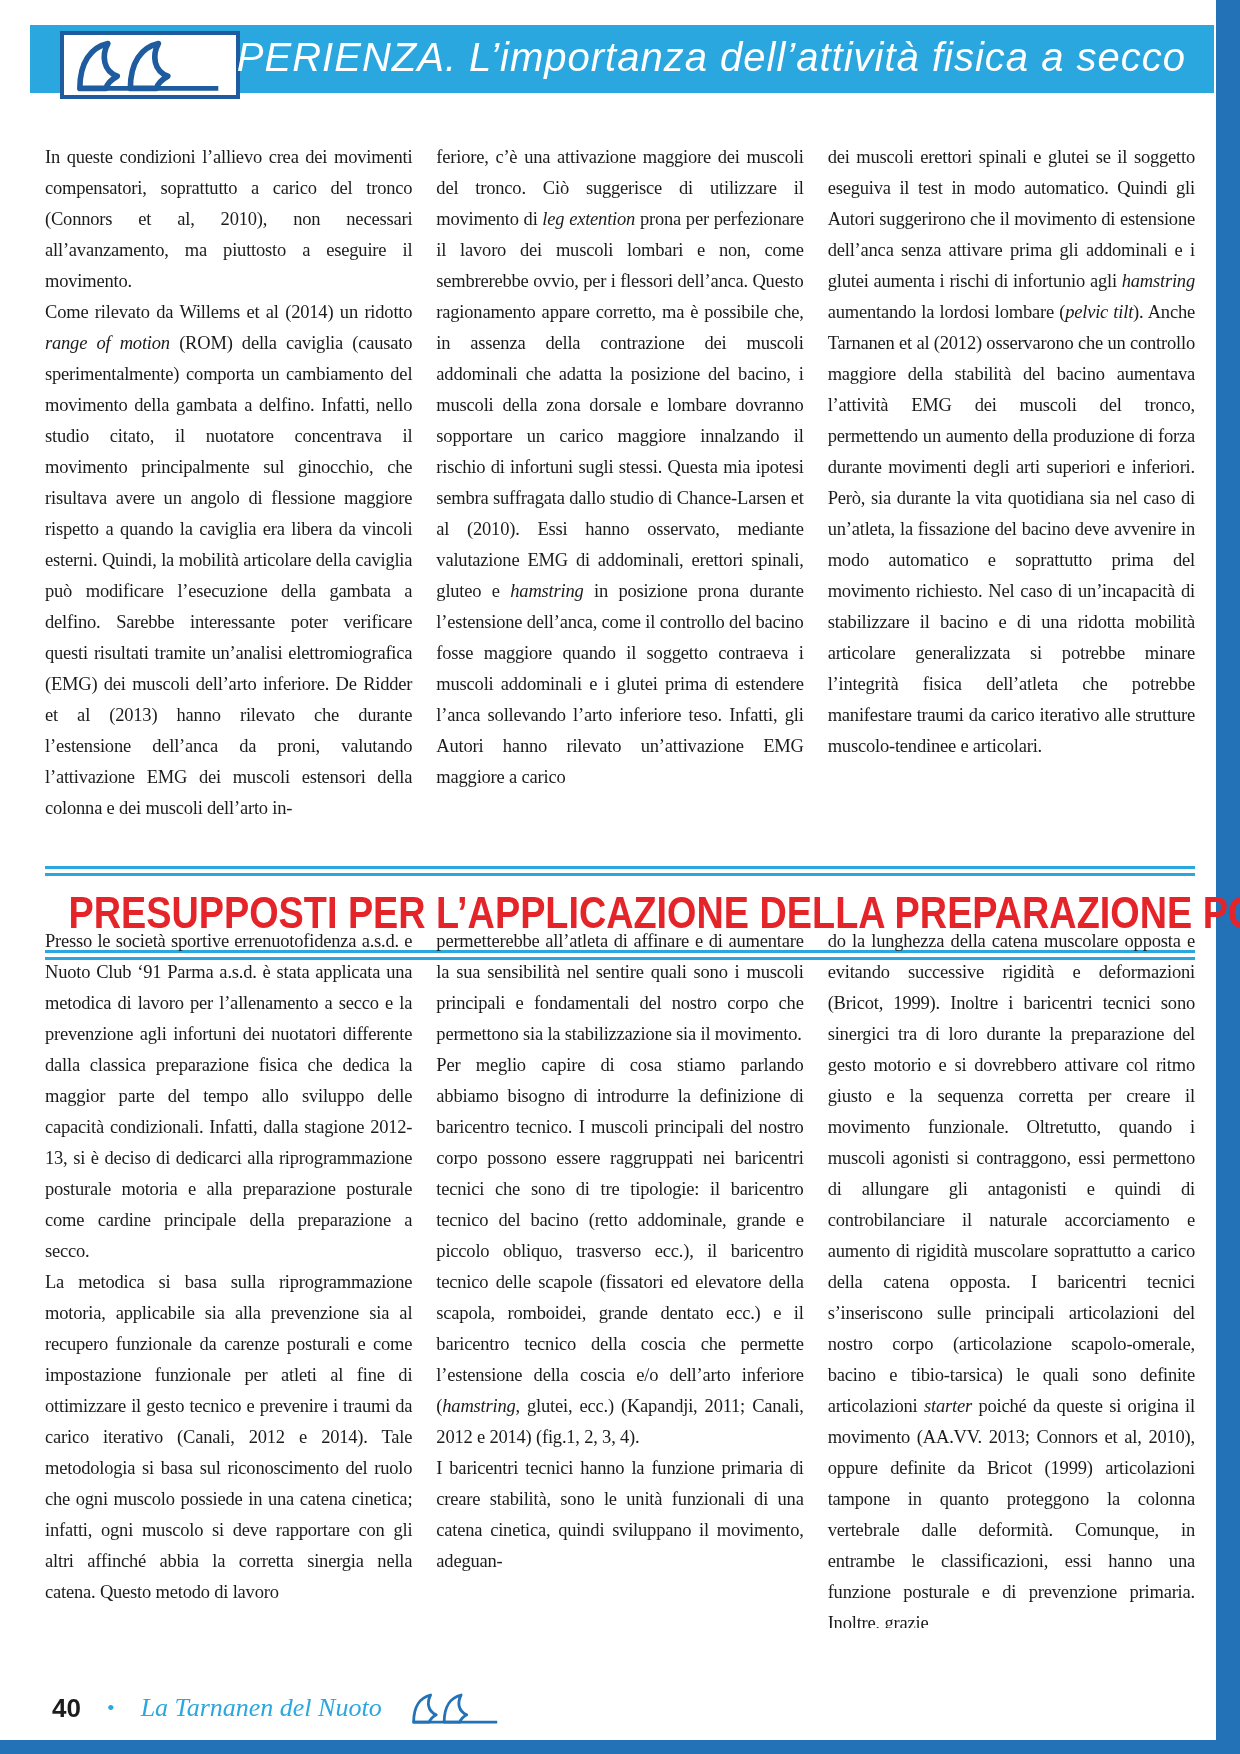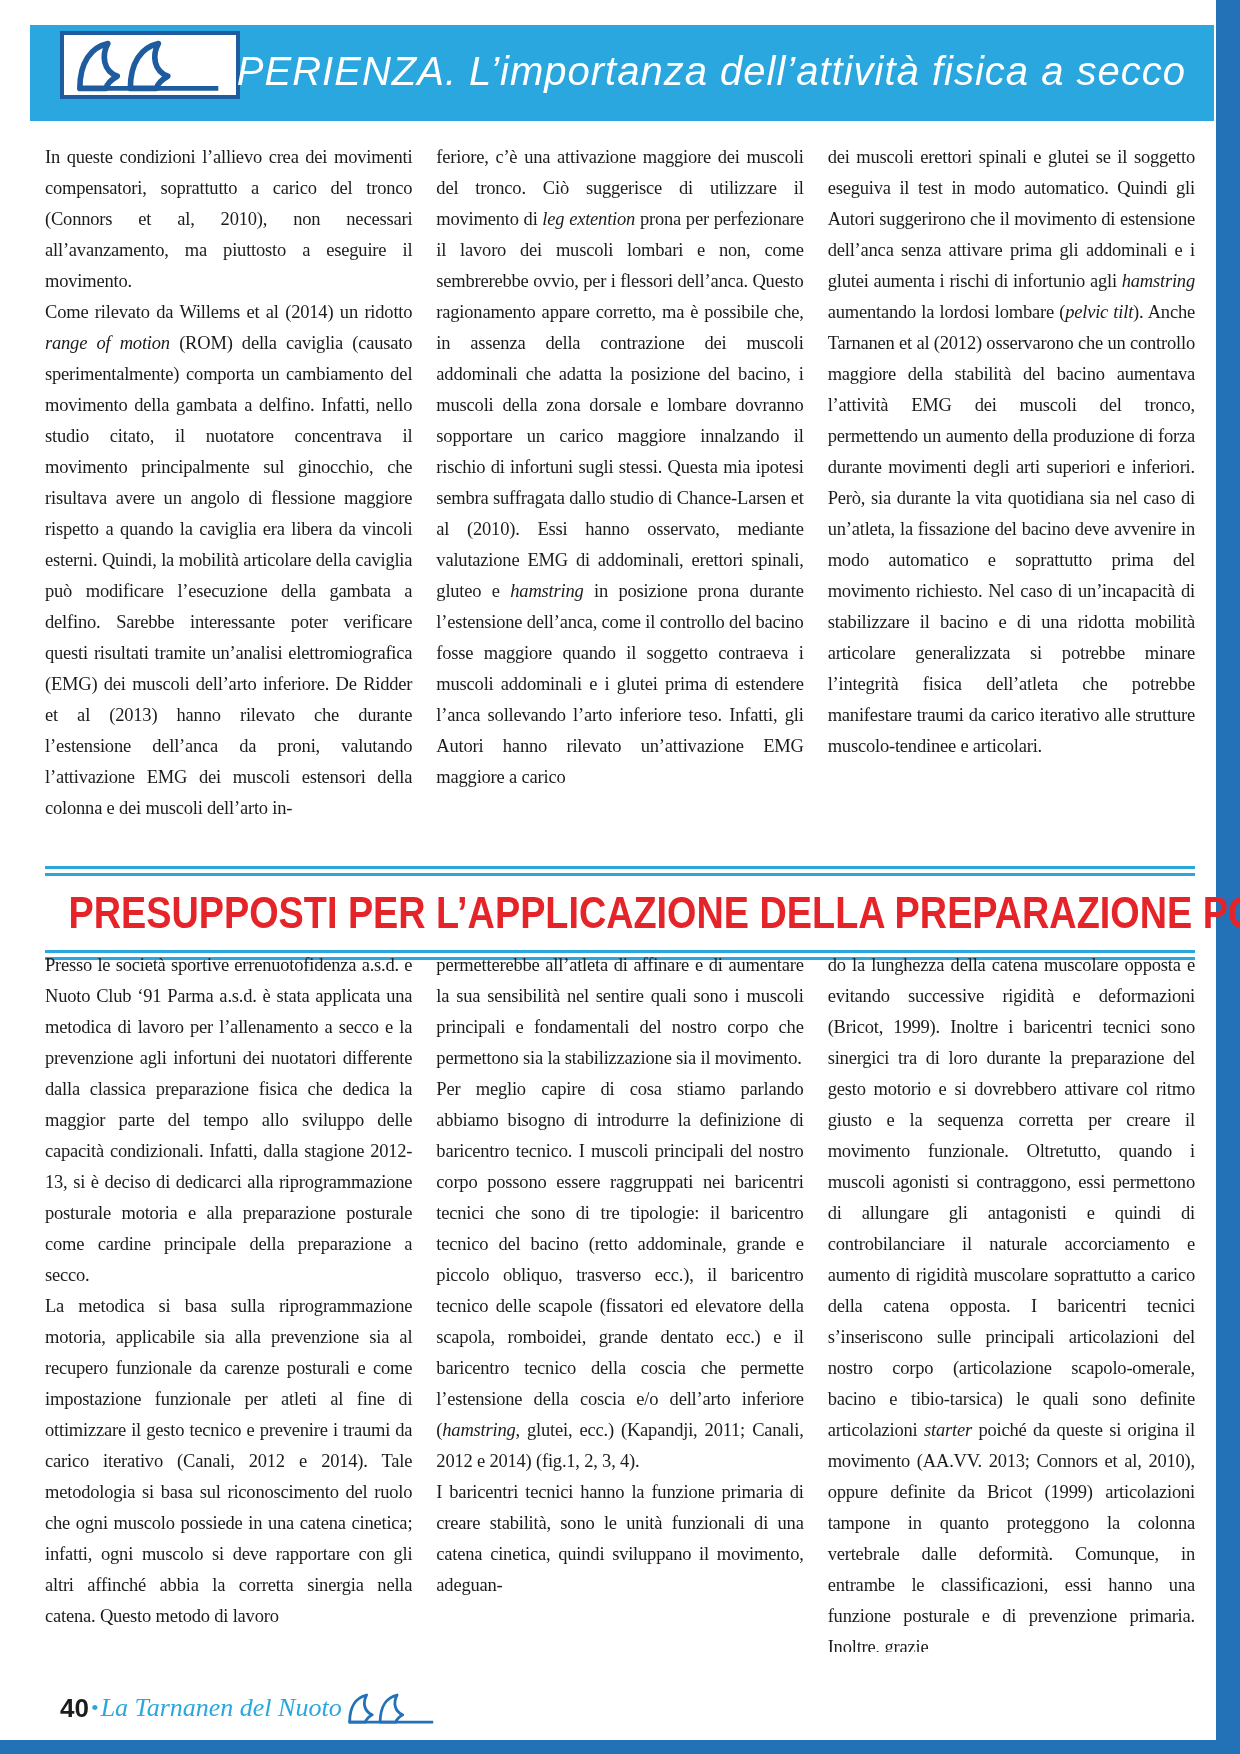--- a/index.html
+++ b/index.html
@@ -2,42 +2,42 @@
 <html lang="it" style="--banner_blue: #2AA7DF; --wave_navy: #1E5C9F; --edge_blue: #2372B8; --title_red: #E5242A; --text_color: #1B1B1B;"><head>
 <meta charset="utf-8">
 <style>
   *{margin:0;padding:0;box-sizing:border-box}
   body{font-family:"Liberation Serif","DejaVu Serif",serif;background:#ffffff}
   .page{position:relative;width:1240px;height:1754px;background:#fff;overflow:hidden}
 
   .right-bar{position:absolute;top:0;right:0;width:24px;height:1754px;background:var(--edge_blue)}
   .bottom-bar{position:absolute;left:0;bottom:0;width:1240px;height:14px;background:var(--edge_blue)}
 
-  .header-band{position:absolute;left:30px;top:25px;width:1184px;height:96px;background:var(--banner_blue)}
+  .header-band{position:absolute;left:30px;top:25px;width:1184px;height:68px;background:var(--banner_blue)}
   .logo-box{position:absolute;left:30px;top:6px;width:180px;height:68px;background:#fff;
             border:4px solid var(--wave_navy);display:flex;align-items:center;justify-content:center}
   .header-title{position:absolute;right:28px;top:50%;transform:translateY(-53%);
             font-family:"Liberation Sans",sans-serif;font-style:italic;font-weight:400;
             font-size:40px;color:#ffffff;letter-spacing:1px;white-space:nowrap}
 
   .cols{position:absolute;left:45px;width:1150px;display:flex;gap:24px;overflow:hidden}
   .sec1{top:142px;height:718px}
-  .sec2{top:950px;height:702px}
+  .sec2{top:926px;height:702px}
   .col{flex:1;text-align:justify;white-space:pre-line;font-size:18.5px;line-height:31px;
        color:var(--text_color);letter-spacing:-0.2px}
   .col em{}
 
   .banner{position:absolute;left:45px;top:866px;width:1150px}
   .rules{display:flex;flex-direction:column;gap:4px}
   .rules div{height:3px;background:var(--banner_blue)}
   .banner-title{margin:11px 0;padding-left:28px;font-family:"Liberation Sans",sans-serif;
        font-weight:700;font-size:45px;color:var(--title_red);white-space:nowrap;
        transform:scaleX(0.84);transform-origin:left center}
 
-  .footer{position:absolute;left:60px;top:1690px;display:flex;align-items:center;gap:2px}
+  .footer{position:absolute;left:52px;top:1690px;display:flex;align-items:center;gap:26px}
   .page-number{font-family:"Liberation Sans",sans-serif;font-weight:700;font-size:26px;color:#1c1c1c}
   .footer-dot{color:var(--banner_blue);font-size:22px;line-height:1}
   .magazine-name{font-style:italic;font-size:26px;color:var(--banner_blue)}
   svg{display:block}
 </style>
 </head>
 <body>
 
 <div class="page">
 

